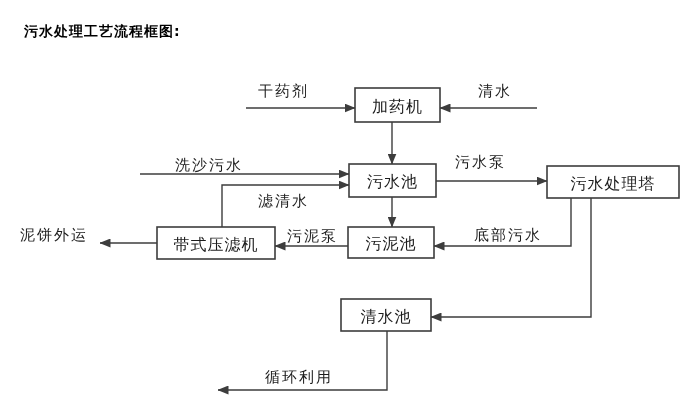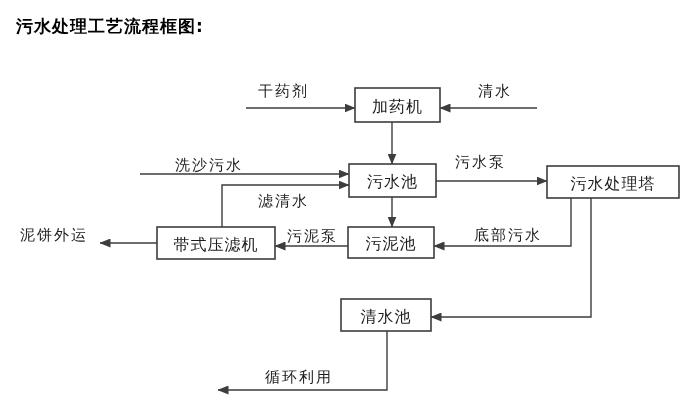--- a/index.html
+++ b/index.html
@@ -6,22 +6,22 @@
   body {
     width: 700px; height: 420px;
     background: #ffffff;
     position: relative;
     overflow: hidden;
     font-family: "DejaVu Sans", "Liberation Sans", sans-serif;
   }
   .title {
     position: absolute;
     left: 16px; top: 15px;
-    margin: 0;
-    font-size: 17px;
+    margin: 8px;
+    font-size: 14px;
     font-weight: bold;
     letter-spacing: 1px;
     color: #000000;
     font-family: "DejaVu Sans", "Liberation Sans", sans-serif;
   }
   #diagram { position: absolute; left: 0; top: 0; }
   .box-rect {
     fill: var(--box-fill, #ffffff);
     stroke: var(--line-color, #3d3d3d);
     stroke-width: 1.6;

